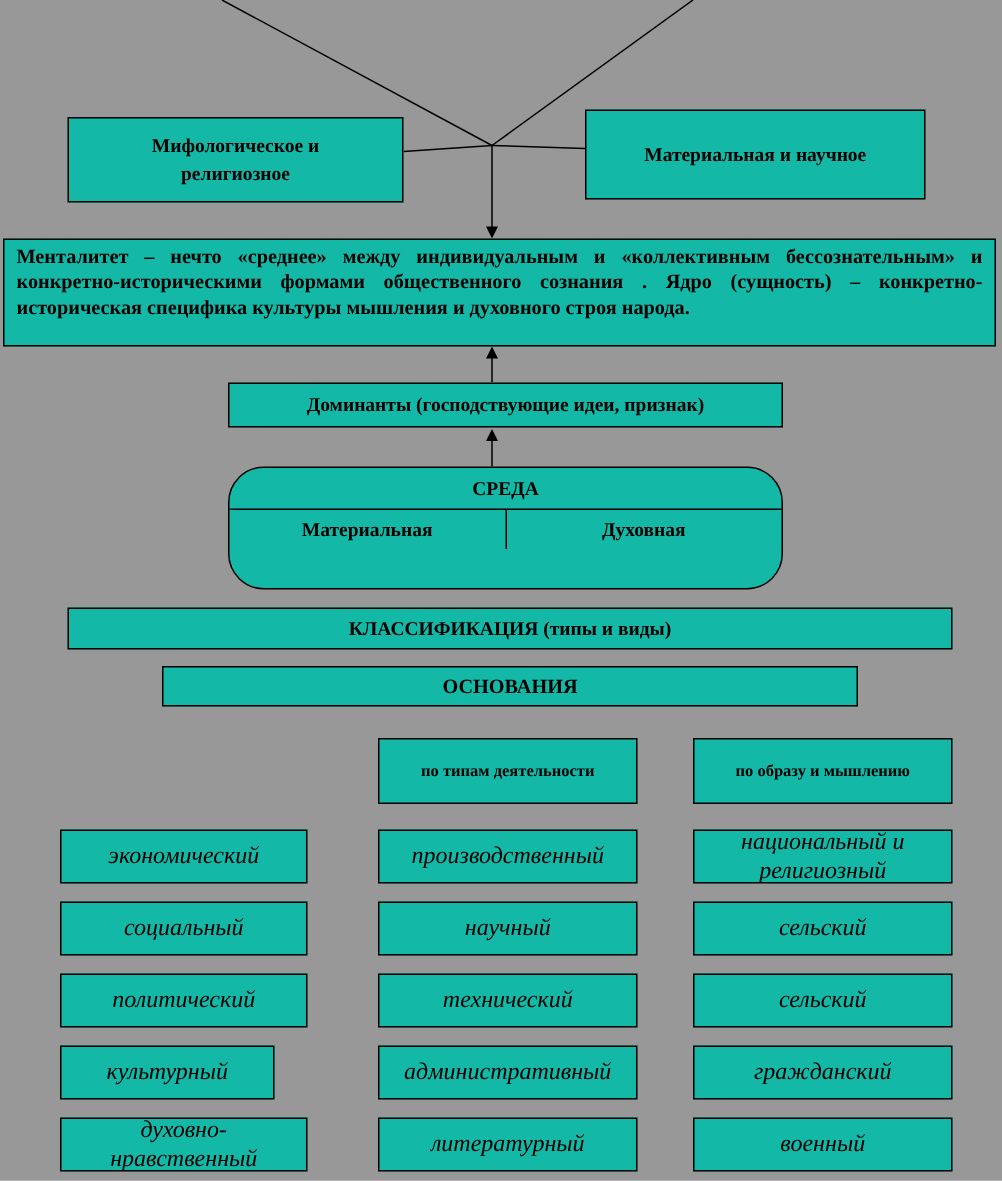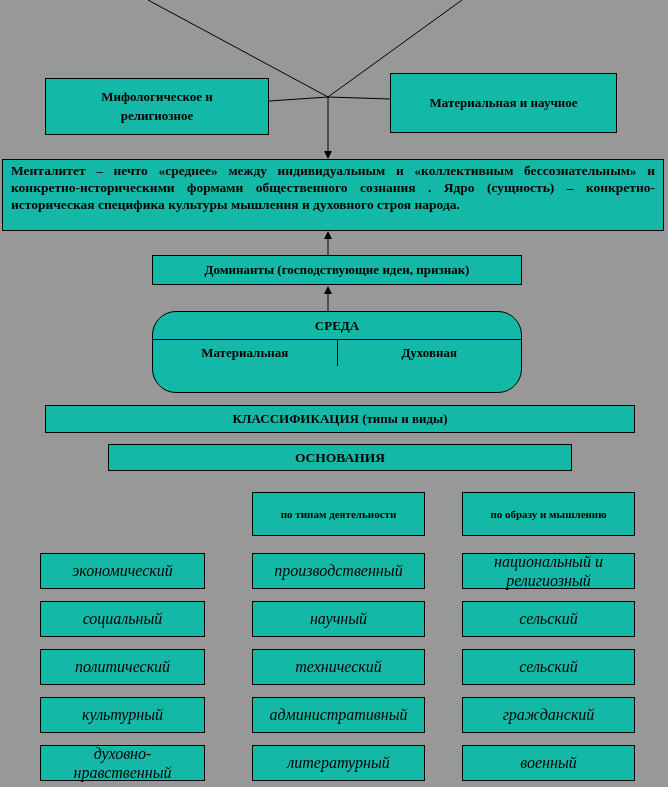--- a/index.html
+++ b/index.html
@@ -125,21 +125,21 @@
 
   <div class="box item" style="left:40px; top:553px; width:165px; height:36px;">
     <span>экономический</span>
   </div>
   <div class="box item" style="left:40px; top:601px; width:165px; height:36px;text-align:right;">
     <span>социальный</span>
   </div>
   <div class="box item" style="left:40px; top:649px; width:165px; height:36px;">
     <span>политический</span>
   </div>
-  <div class="box item" style="left:40px; top:697px; width:165px; height:36px;">
+  <div class="box item" style="left:40px; top:697px; width:143px; height:36px;">
     <span>культурный</span>
   </div>
   <div class="box item" style="left:40px; top:745px; width:165px; height:36px;">
     <span>духовно-нравственный</span>
   </div>
 
   <div class="box col-header" style="left:252px; top:492px; width:173px; height:44px;">
     <span>по типам деятельности</span>
   </div>
   <div class="box item" style="left:252px; top:553px; width:173px; height:36px;">

